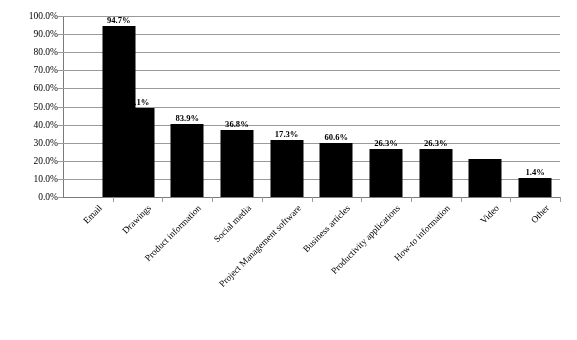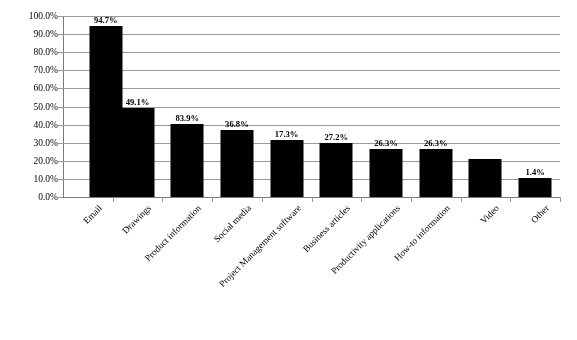--- a/index.html
+++ b/index.html
@@ -165,21 +165,21 @@
         <div class="gridline" style="top: 54.3px;"></div>
         <div class="gridline" style="top: 72.4px;"></div>
         <div class="gridline" style="top: 90.5px;"></div>
         <div class="gridline" style="top: 108.6px;"></div>
         <div class="gridline" style="top: 126.7px;"></div>
         <div class="gridline" style="top: 144.8px;"></div>
         <div class="gridline" style="top: 162.9px;"></div>
         <div class="gridline baseline" style="top: 181px;"></div>
       </div>
     <div id="bars">
-        <div class="bar-slot" style="left: 0px; width: 49.7px; padding-left: 36px;">
+        <div class="bar-slot" style="left: 13px; width: 49.7px; padding-left: 36px;">
           <div class="bar" title="Email 94.7%" style="height: 171.407px; background: rgb(0, 0, 0);"></div>
           <div class="bar-label" style="bottom: 172.407px;">94.7%</div>
         </div>
         <div class="bar-slot" style="left: 49.7px; width: 49.7px;">
           <div class="bar" title="Drawings 49.1%" style="height: 88.871px; background: rgb(0, 0, 0);"></div>
           <div class="bar-label" style="bottom: 89.871px;">49.1%</div>
         </div>
         <div class="bar-slot" style="left: 99.4px; width: 49.7px;">
           <div class="bar" title="Product information 40.4%" style="height: 73.124px; background: rgb(0, 0, 0);"></div>
           <div class="bar-label" style="bottom: 74.124px;">83.9%</div>
@@ -187,21 +187,21 @@
         <div class="bar-slot" style="left: 149.1px; width: 49.7px;">
           <div class="bar" title="Social media 36.8%" style="height: 66.608px; background: rgb(0, 0, 0);"></div>
           <div class="bar-label" style="bottom: 67.608px;">36.8%</div>
         </div>
         <div class="bar-slot" style="left: 198.8px; width: 49.7px;">
           <div class="bar" title="Project Management software 31.6%" style="height: 57.196px; background: rgb(0, 0, 0);"></div>
           <div class="bar-label" style="bottom: 58.196px;">17.3%</div>
         </div>
         <div class="bar-slot" style="left: 248.5px; width: 49.7px;">
           <div class="bar" title="Business articles 29.8%" style="height: 53.938px; background: rgb(0, 0, 0);"></div>
-          <div class="bar-label" style="bottom: 54.938px;">27.2%</div>
+          <div class="bar-label" style="bottom: 54.938px;">60.6%</div>
         </div>
         <div class="bar-slot" style="left: 298.2px; width: 49.7px;">
           <div class="bar" title="Productivity applications 26.3%" style="height: 47.603px; background: rgb(0, 0, 0);"></div>
           <div class="bar-label" style="bottom: 48.603px;">26.3%</div>
         </div>
         <div class="bar-slot" style="left: 347.9px; width: 49.7px;">
           <div class="bar" title="How-to information 26.3%" style="height: 47.603px; background: rgb(0, 0, 0);"></div>
           <div class="bar-label" style="bottom: 48.603px;">26.3%</div>
         </div>
         <div class="bar-slot" style="left: 397.6px; width: 49.7px;">

